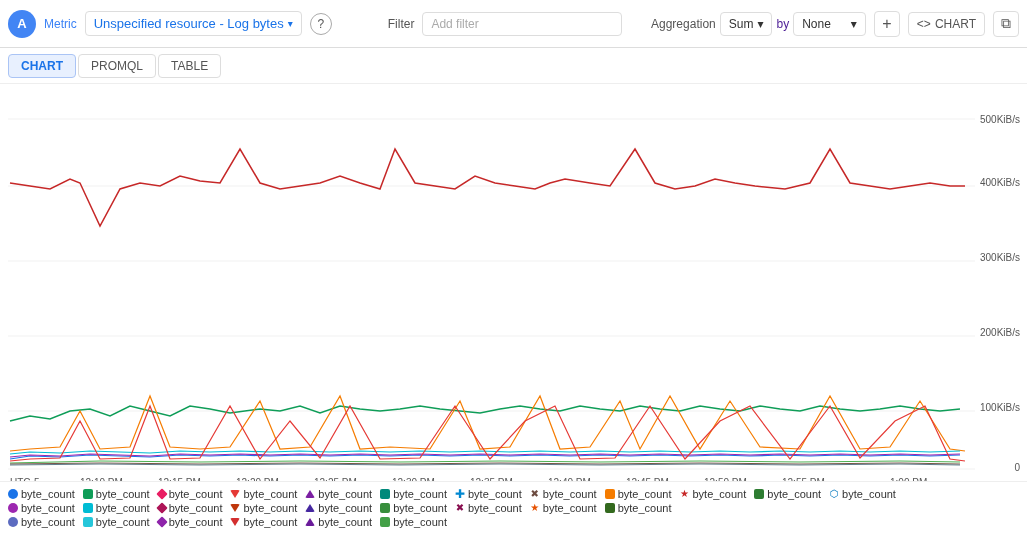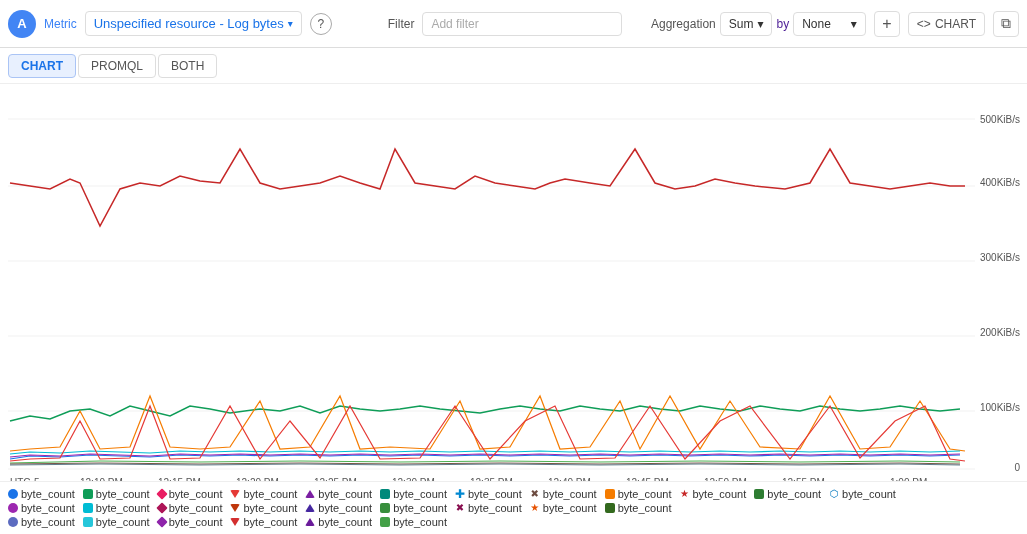--- a/index.html
+++ b/index.html
@@ -223,21 +223,21 @@
     <span>CHART</span>
   </div>
   <div class="toolbar-copy-btn">
     <span>⧉</span>
   </div>
 </div>
 
 <div class="view-tabs">
   <div class="view-tab active">CHART</div>
   <div class="view-tab">PROMQL</div>
-  <div class="view-tab">BOTH</div>
+  <div class="view-tab">TABLE</div>
 </div>
 
 <div class="chart-area">
   <svg width="100%" height="100%" viewBox="0 0 1027 370" preserveAspectRatio="none">
 
     <text x="1020" y="12" text-anchor="end" font-size="10" fill="#555">500KiB/s</text>
     <text x="1020" y="75" text-anchor="end" font-size="10" fill="#555">400KiB/s</text>
     <text x="1020" y="150" text-anchor="end" font-size="10" fill="#555">300KiB/s</text>
     <text x="1020" y="225" text-anchor="end" font-size="10" fill="#555">200KiB/s</text>
     <text x="1020" y="300" text-anchor="end" font-size="10" fill="#555">100KiB/s</text>

